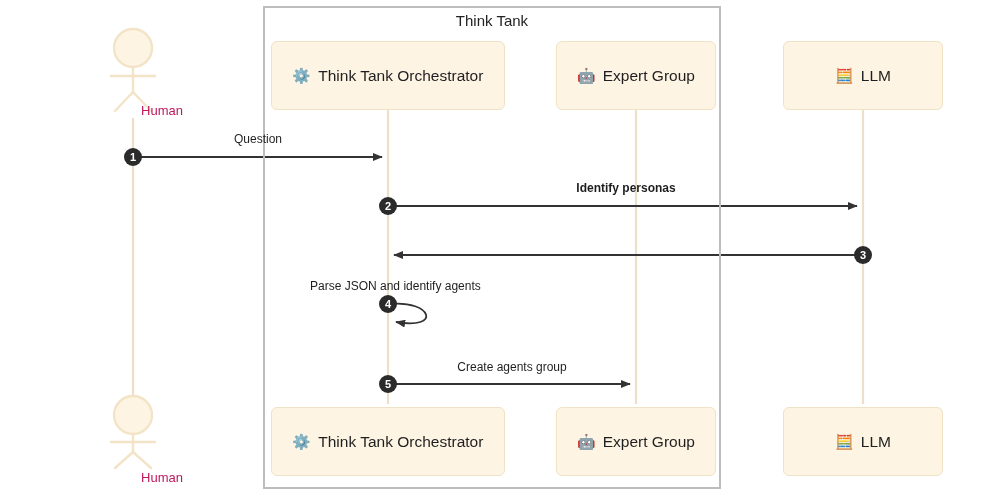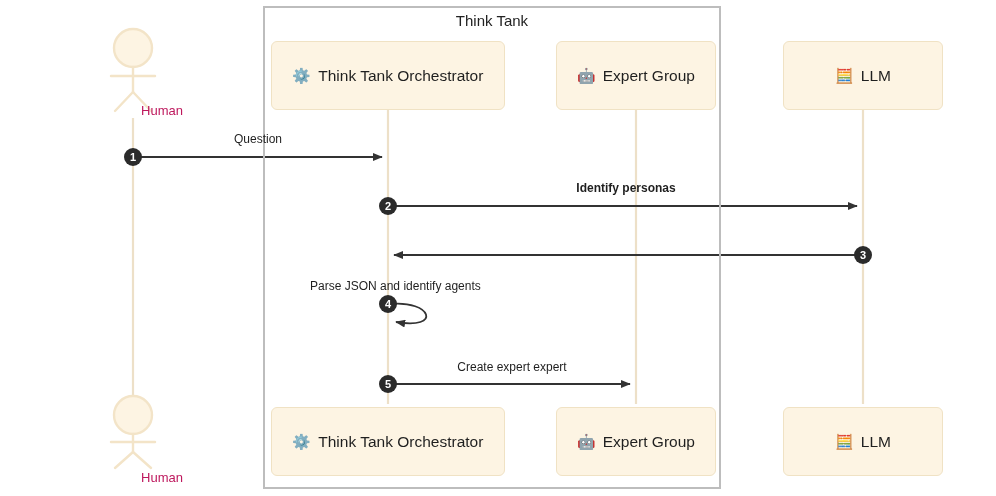--- a/index.html
+++ b/index.html
@@ -190,21 +190,21 @@
     <div class="actor-label" style="left:83px; top:103px; width:100px;">Human</div>
     <div class="actor-label" style="left:83px; top:470px; width:100px;">Human</div>
 
     <div class="msg-label" style="left:158px; top:132px; width:200px;">Question</div>
 
     <div class="msg-label" style="left:526px; top:181px; width:200px;font-weight:bold;">Identify personas</div>
 
 
     <div class="msg-label" style="left:268px; top:279px; width:240px; text-align:left;margin-left:42px;">Parse JSON and identify agents</div>
 
-    <div class="msg-label" style="left:412px; top:360px; width:200px;">Create expert expert</div>
+    <div class="msg-label" style="left:412px; top:360px; width:200px;">Create agents group</div>
 
     <div class="seq-badge" style="left:124px; top:148px;">1</div>
 
     <div class="seq-badge" style="left:379px; top:197px;">2</div>
 
     <div class="seq-badge" style="left:854px; top:246px;">3</div>
 
     <div class="seq-badge" style="left:379px; top:295px;">4</div>
 
     <div class="seq-badge" style="left:379px; top:375px;">5</div>

